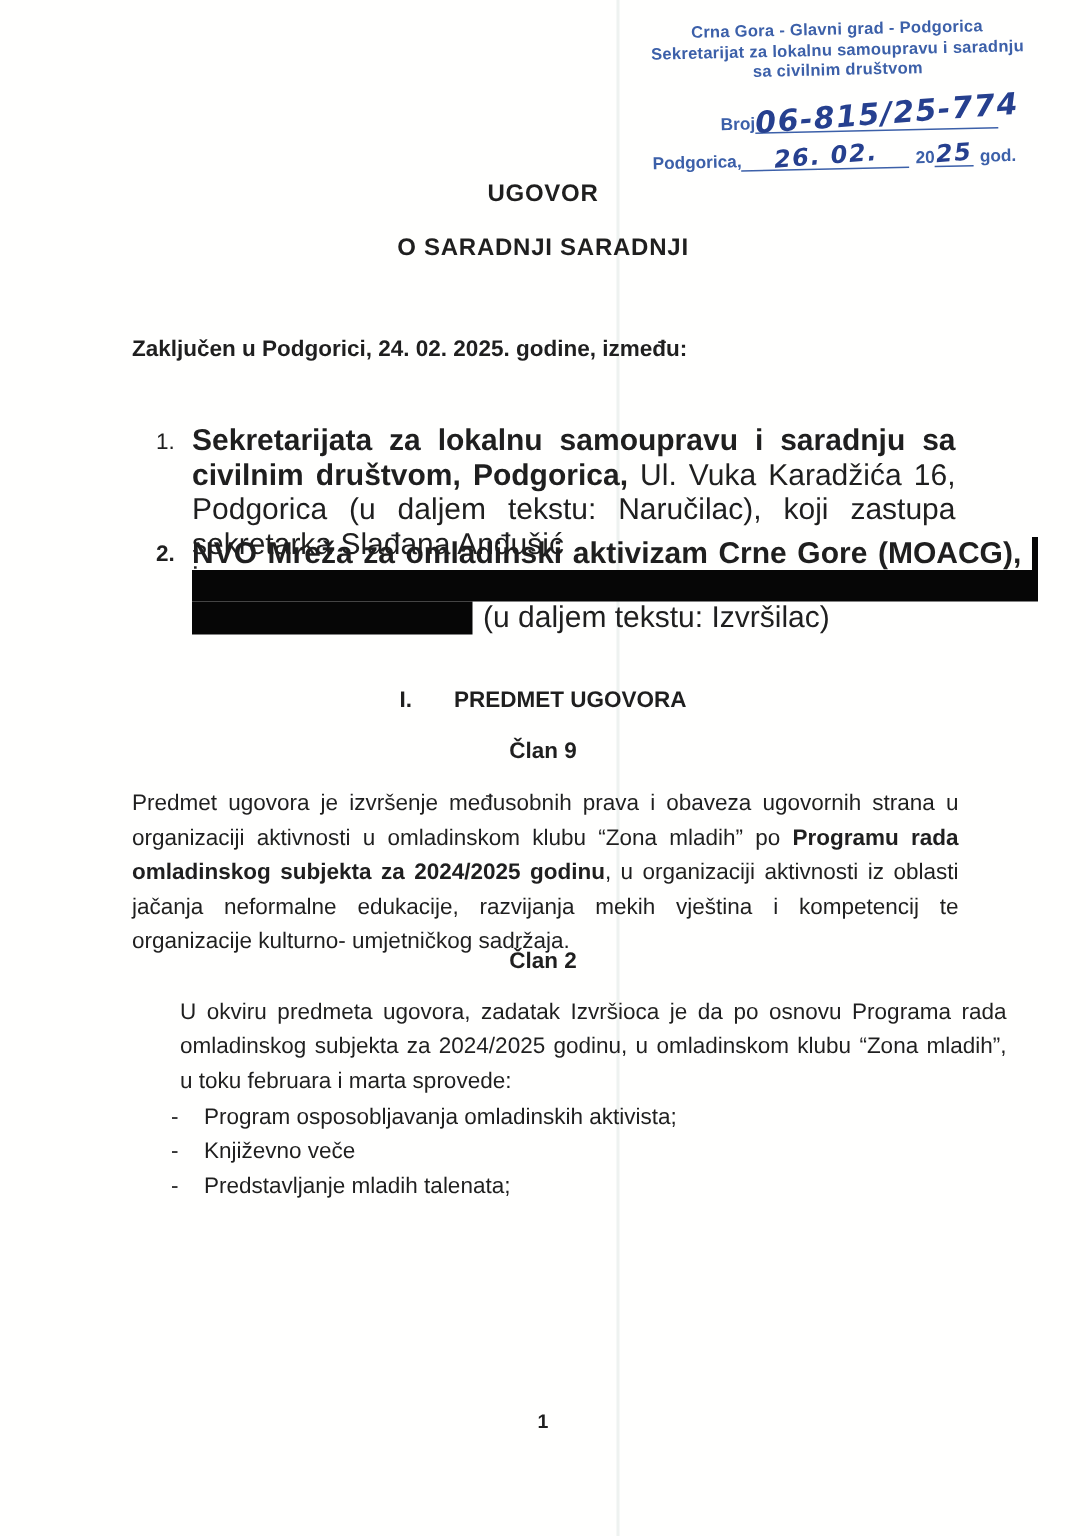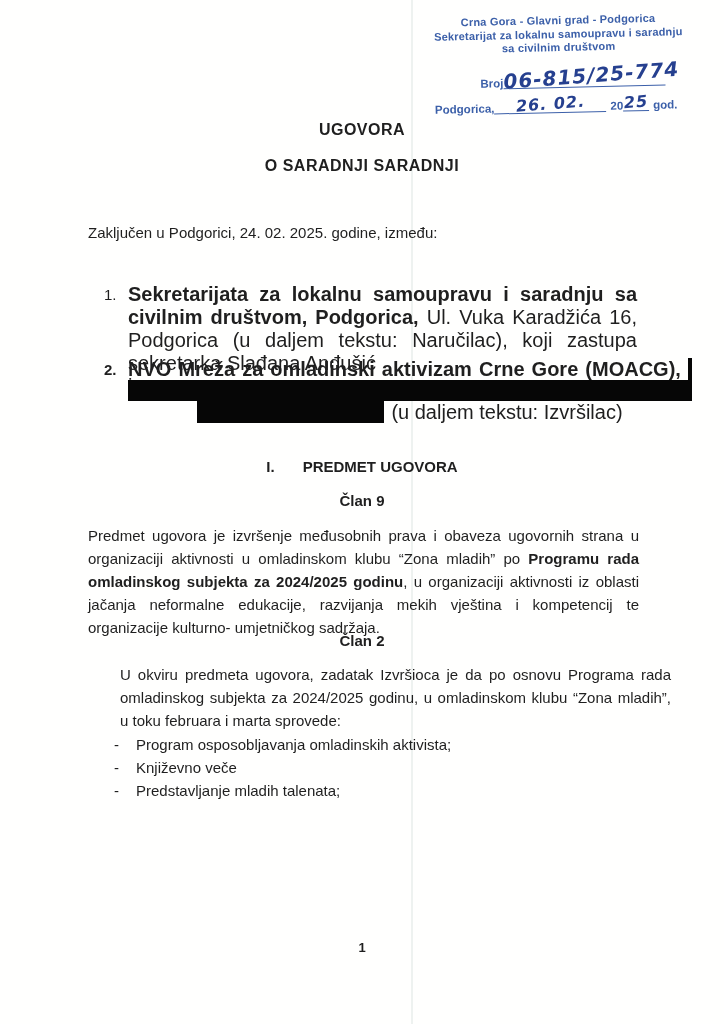--- a/index.html
+++ b/index.html
@@ -57,40 +57,40 @@
   
   .title{
     position:absolute;left:0;width:100%;text-align:center;
     font-size:16px;font-weight:bold;letter-spacing:.5px;margin:0;
   }
   .t1{top:121px;}
   .t2{top:157px;}
   
   .intro{
     position:absolute;left:88px;top:224px;width:560px;
-    font-size:15px;margin:0;
+    font-size:15px;margin:0;font-weight:bold;
   }
   
   .party{position:absolute;left:104px;display:flex;}
   .p1{top:283px;}
   .p2{top:358px;}
   .num{width:24px;flex:0 0 24px;font-size:15px;line-height:23px;font-weight:bold;}
   .p1 .num{font-weight:normal;}
   .ptext{font-size:20px;line-height:23px;}
   .p1 .ptext{width:509px;text-align:justify;}
   .p2 .ptext{width:564px;}
   .b{font-weight:bold;}
   .and-line{line-height:22px;}
   .row{display:flex;align-items:stretch;}
   .row1{height:22px;align-items:center;}
   .row1 .b{white-space:nowrap;line-height:22px;word-spacing:1.5px;}
   .bar{background:var(--redaction);}
   .bar-fill{flex:1;height:22px;margin-left:7px;}
   .bar-full{height:21px;}
-  .row3{height:22px;align-items:center;justify-content:center;}
+  .row3{height:22px;align-items:center;}
   .bar-short{width:187px;height:22px;flex:0 0 187px;}
   .row3-text{margin-left:7px;line-height:22px;white-space:nowrap;}
   
   .sec-heading{
     position:absolute;left:0;width:100%;text-align:center;
     font-size:15px;font-weight:bold;margin:0;
   }
   .sec-1{top:458px;}
   .sec-roman{display:inline-block;margin-right:28px;}
   .clan1{top:492px;}
@@ -130,21 +130,21 @@
       <span>Podgorica,</span>
         <span class="hw-underline u-date"><span class="handwriting hw-mid">26. 02.</span></span>
         <span class="stamp-gap"></span>
         <span>20</span>
         <span class="hw-underline u-year"><span class="handwriting hw-mid">25</span></span>
         <span class="stamp-gap"></span>
         <span>god.</span>
     </div>
   </div>
 
-  <h1 class="title t1">UGOVORA</h1>
+  <h1 class="title t1">UGOVOR</h1>
   <h1 class="title t2">O SARADNJI SARADNJI</h1>
 
   <p class="intro">Zaključen u Podgorici, 24. 02. 2025. godine, između:</p>
 
   <div class="party p1">
     <span class="num">1.</span>
     <div class="ptext">
       <span class="b">Sekretarijata za lokalnu samoupravu i saradnju sa civilnim društvom, Podgorica,</span><span> Ul. Vuka Karadžića 16, Podgorica (u daljem tekstu: Naručilac), koji zastupa sekretarka Slađana Anđušić</span>
       <div class="and-line">i</div>
     </div>

